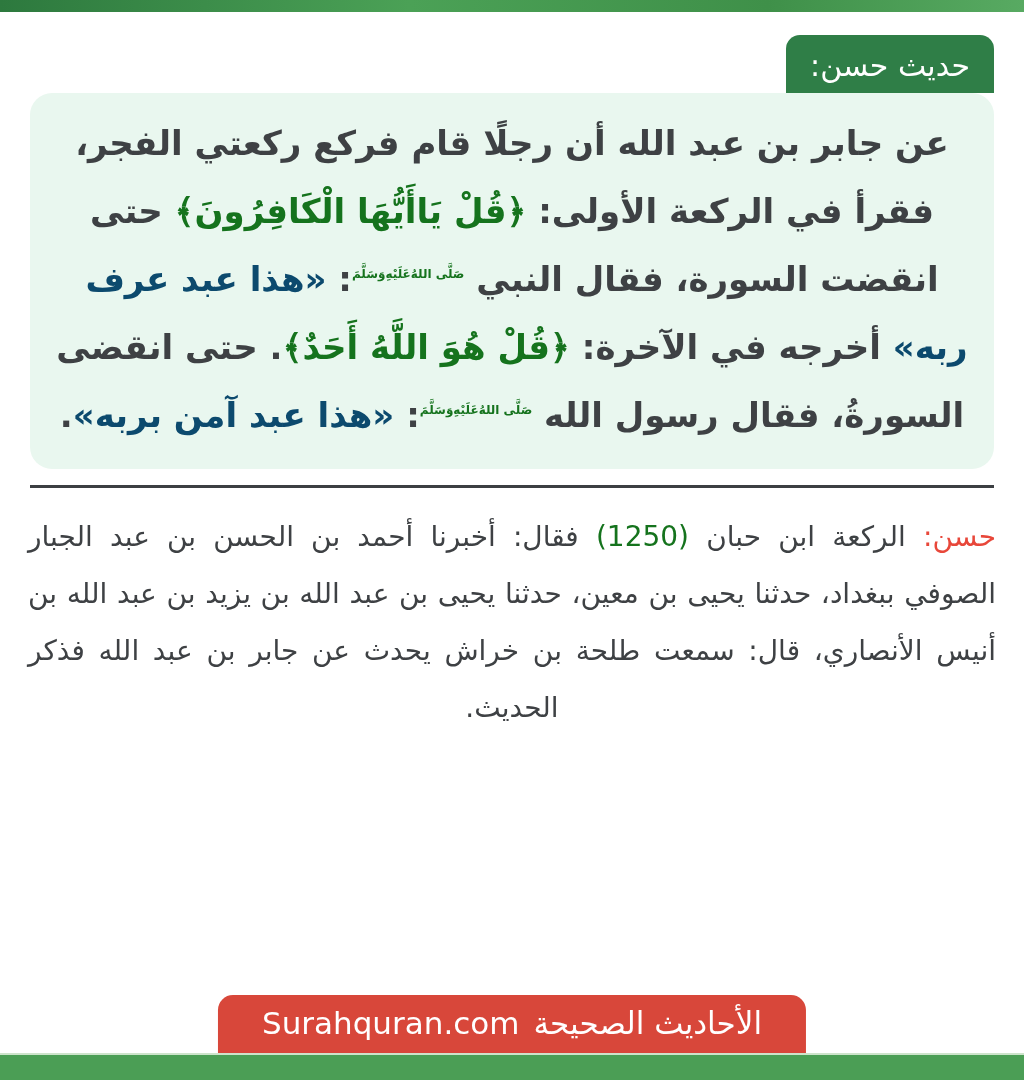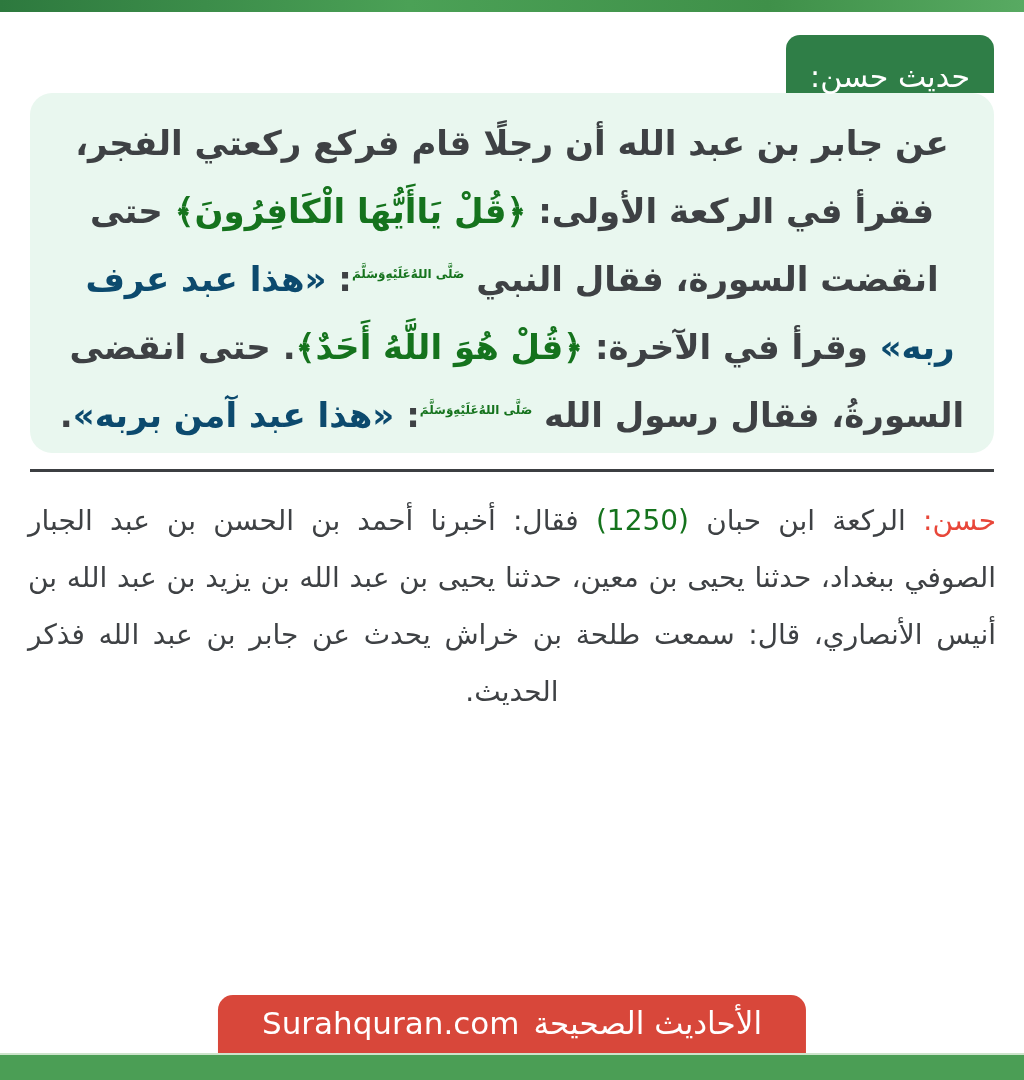--- a/index.html
+++ b/index.html
@@ -7,26 +7,26 @@
     width:1024px; height:1080px; background:#ffffff; overflow:hidden;
     font-family:"DejaVu Sans", sans-serif; position:relative;
   }
   .top-bar {
     height:12px; width:100%;
     background:linear-gradient(90deg,#2d793e 0%,#4ba156 40%,#3f9049 75%,#58aa62 100%);
   }
   .header-row { margin:23px 30px 0; direction:rtl; height:58px; }
   .header-badge {
     display:inline-block; background:#2f7e47; color:#ffffff;
-    font-size:30px; font-weight:normal; padding:24px 24px 10px;
+    font-size:30px; font-weight:normal; padding:13px 24px 10px;
     border-radius:14px 14px 0 0; height:58px;
   }
   .main-box {
     margin:0 30px; background:#e9f7ef; border-radius:22px;
-    padding:16px 26px 4px; text-align:center; direction:rtl;
+    padding:16px 26px 20px; text-align:center; direction:rtl;
   }
   .hadith-p {
     font-size:34px; font-weight:bold; line-height:68px; color:#3e4144; margin:0;
   }
   .seg-dark  { color:#3e4144; }
   .seg-green { color:#15731d; }
   .seg-blue  { color:#0c4a6e; }
   .seg-red   { color:#e8473a; font-weight:normal; }
   .saw {
     display:inline-flex; color:#15731d;
@@ -57,21 +57,21 @@
 
 <div class="header-row">
   <span class="header-badge">حديث حسن:</span>
 </div>
 
 <div class="main-box">
   <p class="hadith-p"><span class="seg-dark">عن جابر بن عبد الله أن رجلًا قام فركع ركعتي الفجر، فقرأ في الركعة الأولى: </span><span class="seg-green">﴿قُلْ يَاأَيُّهَا الْكَافِرُونَ﴾</span><span class="seg-dark"> حتى انقضت السورة، فقال النبي </span><span class="saw">
         <span class="saw-line">صَلَّى اللهُ</span>
         <span class="saw-line">عَلَيْهِ</span>
         <span class="saw-line">وَسَلَّمَ</span>
-      </span><span class="seg-dark">: </span><span class="seg-blue">«هذا عبد عرف ربه»</span><span class="seg-dark"> وقرأ في الآخرة: </span><span class="seg-green">﴿قُلْ هُوَ اللَّهُ أَحَدٌ﴾</span><span class="seg-dark">. حتى انقضى السورةُ، فقال رسول الله </span><span class="saw">
+      </span><span class="seg-dark">: </span><span class="seg-blue">«هذا عبد عرف ربه»</span><span class="seg-dark"> أخرجه في الآخرة: </span><span class="seg-green">﴿قُلْ هُوَ اللَّهُ أَحَدٌ﴾</span><span class="seg-dark">. حتى انقضى السورةُ، فقال رسول الله </span><span class="saw">
         <span class="saw-line">صَلَّى اللهُ</span>
         <span class="saw-line">عَلَيْهِ</span>
         <span class="saw-line">وَسَلَّمَ</span>
       </span><span class="seg-dark">: </span><span class="seg-blue">«هذا عبد آمن بربه»</span><span class="seg-dark">.</span></p>
 </div>
 
 <div class="divider"></div>
 
 <p class="source-p"><span class="seg-red">حسن:</span><span class="seg-dark"> الركعة ابن حبان </span><span class="seg-green">(1250)</span><span class="seg-dark"> فقال: أخبرنا أحمد بن الحسن بن عبد الجبار الصوفي ببغداد، حدثنا يحيى بن معين، حدثنا يحيى بن عبد الله بن يزيد بن عبد الله بن أنيس الأنصاري، قال: سمعت طلحة بن خراش يحدث عن جابر بن عبد الله فذكر الحديث.</span></p>
 

